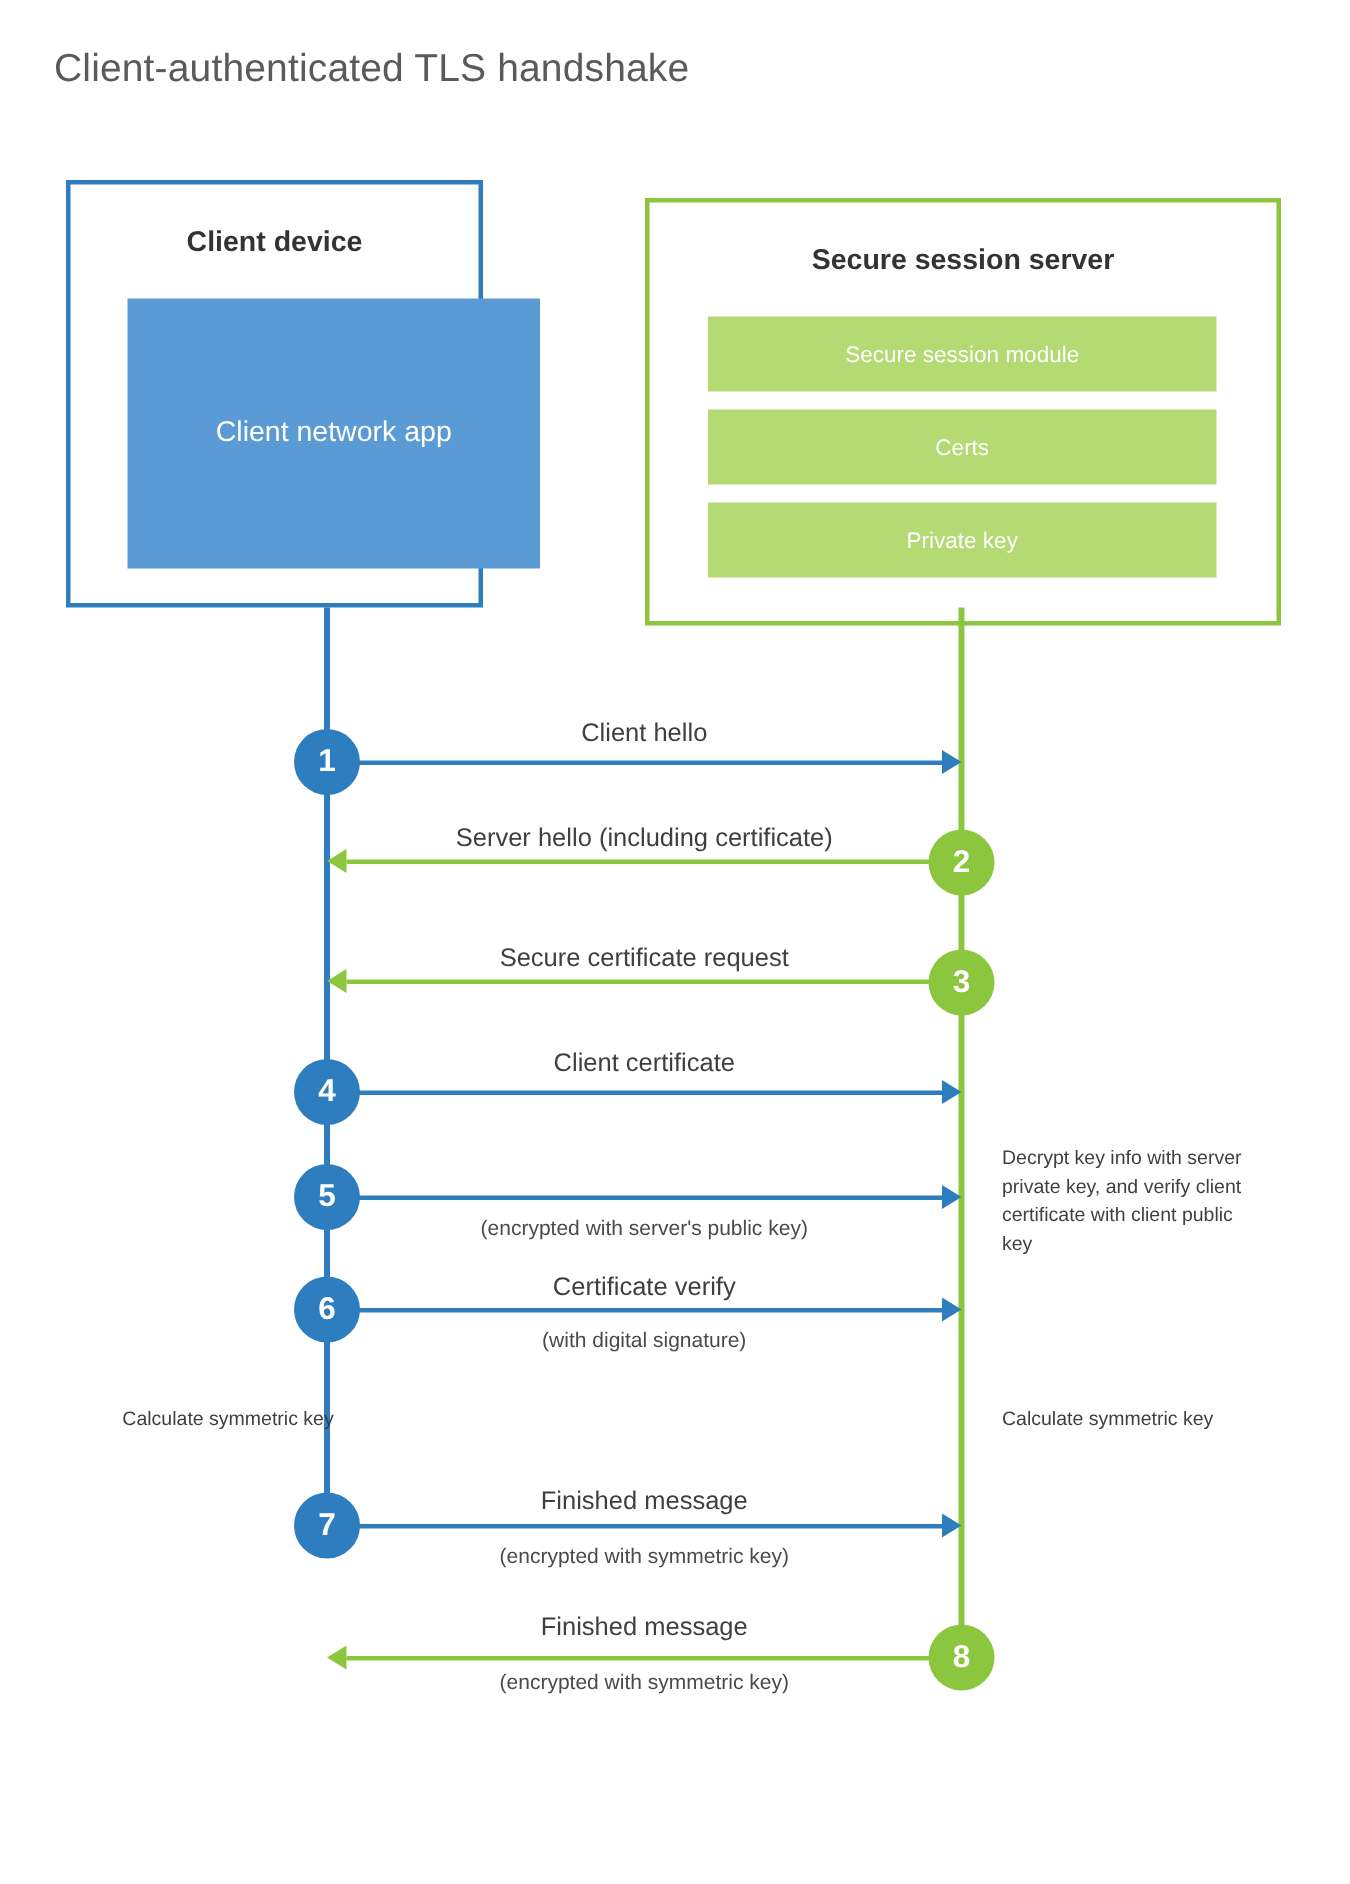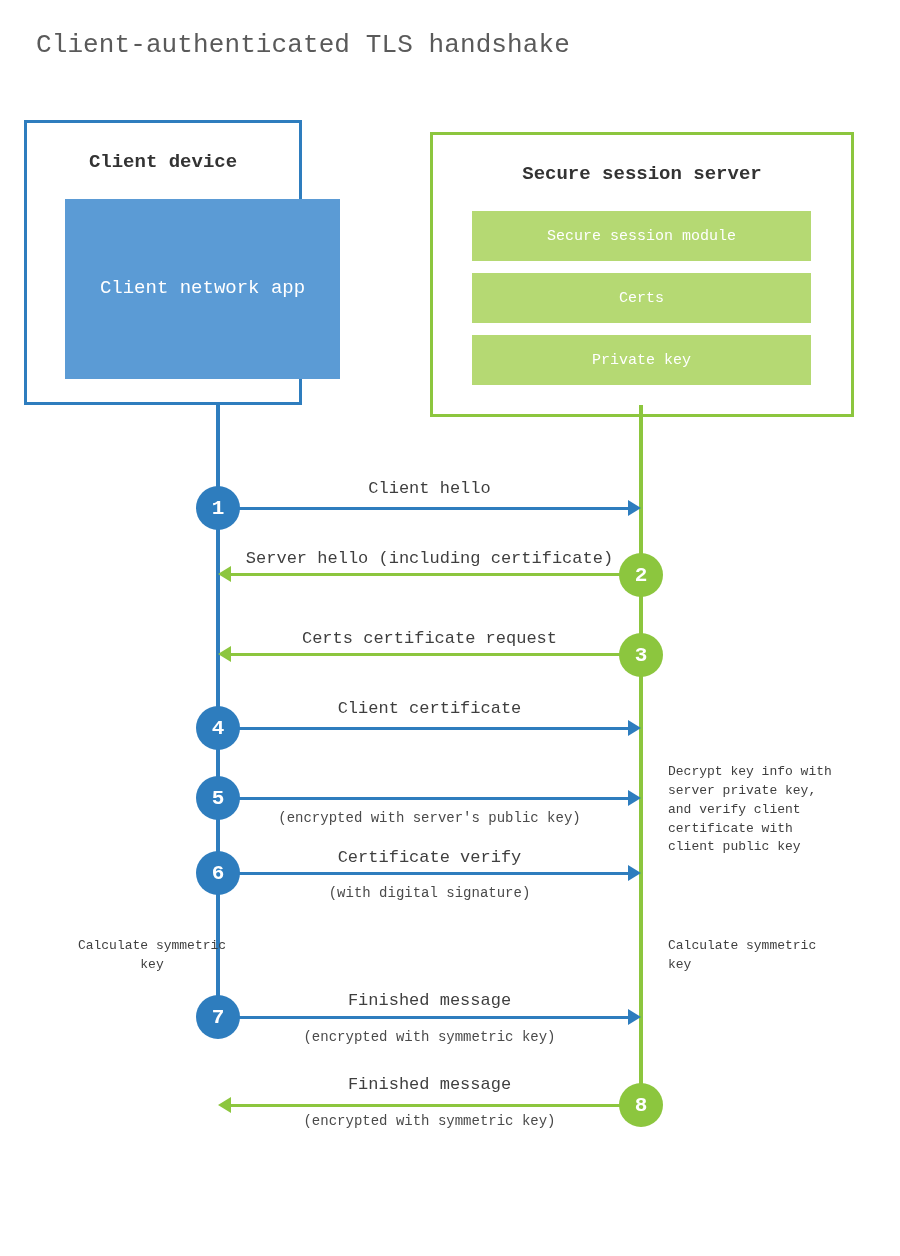--- a/index.html
+++ b/index.html
@@ -14,21 +14,20 @@
     font-family: "Liberation Sans", "DejaVu Sans", sans-serif;
     color: #404040;
     overflow: hidden;
   }
 
   #diagram-root {
     position: absolute;
     left: 0; top: 0;
     width: 900px;
     height: 1256px;
-    font-family: Liberation Mono, monospace;
   }
 
   
   #page-title {
     position: absolute;
     left: 36px;
     top: 30px;
     font-size: 26px;
     font-weight: 400;
     color: #5a5a5a;
@@ -36,21 +35,21 @@
     white-space: nowrap;
   }
 
   
   .actor-box {
     position: absolute;
     background: #ffffff;
     box-sizing: border-box;
   }
   #client-box {
-    left: 24px;
+    left: 44px;
     top: 120px;
     width: 278px;
     height: 285px;
     border: 3px solid #2E7DBE;
   }
   #server-box {
     left: 430px;
     top: 132px;
     width: 424px;
     height: 285px;
@@ -225,21 +224,21 @@
   <div class="msg-label" style="left:218px; top:479px; width:423px;">Client hello</div>
   <div class="msg-line blue" style="left:218px; top:507px; width:410px;"></div>
   <div class="arrow-head right blue" style="left:628px; top:500px;"></div>
   <div class="step-circle blue" style="left:196px; top:486px;">1</div>
 
   <div class="msg-label" style="left:218px; top:549px; width:423px;">Server hello (including certificate)</div>
   <div class="msg-line green" style="left:231px; top:573px; width:410px;"></div>
   <div class="arrow-head left green" style="left:218px; top:566px;"></div>
   <div class="step-circle green" style="left:619px; top:553px;">2</div>
 
-  <div class="msg-label" style="left:218px; top:629px; width:423px;">Certs certificate request</div>
+  <div class="msg-label" style="left:218px; top:629px; width:423px;">Secure certificate request</div>
   <div class="msg-line green" style="left:231px; top:653px; width:410px;"></div>
   <div class="arrow-head left green" style="left:218px; top:646px;"></div>
   <div class="step-circle green" style="left:619px; top:633px;">3</div>
 
   <div class="msg-label" style="left:218px; top:699px; width:423px;">Client certificate</div>
   <div class="msg-line blue" style="left:218px; top:727px; width:410px;"></div>
   <div class="arrow-head right blue" style="left:628px; top:720px;"></div>
   <div class="step-circle blue" style="left:196px; top:706px;">4</div>
 
   <div class="msg-line blue" style="left:218px; top:797px; width:410px;"></div>

